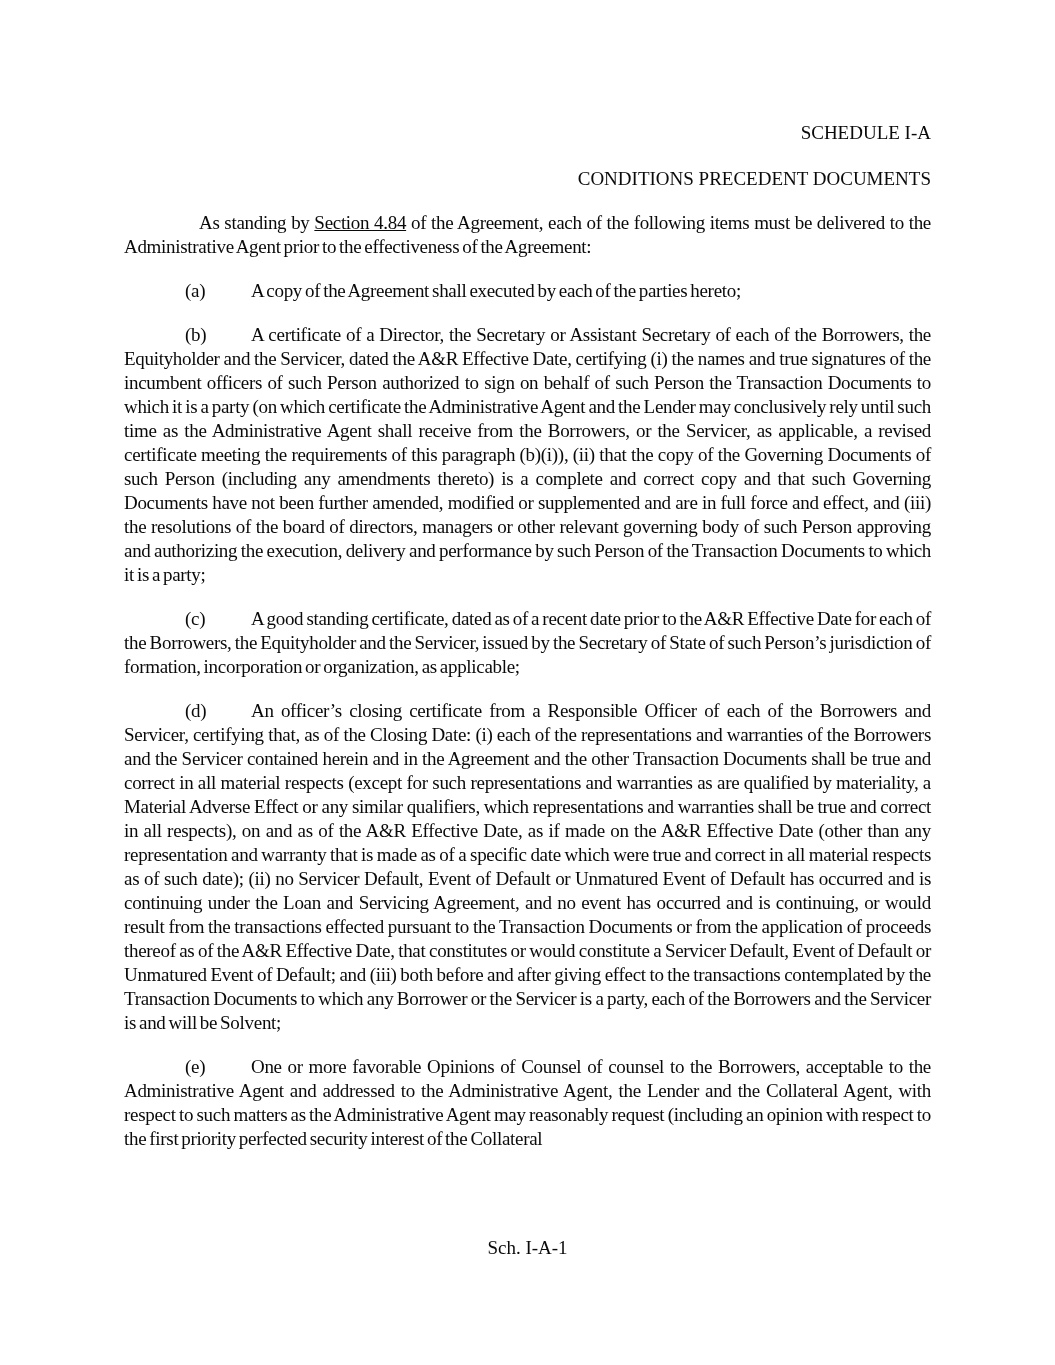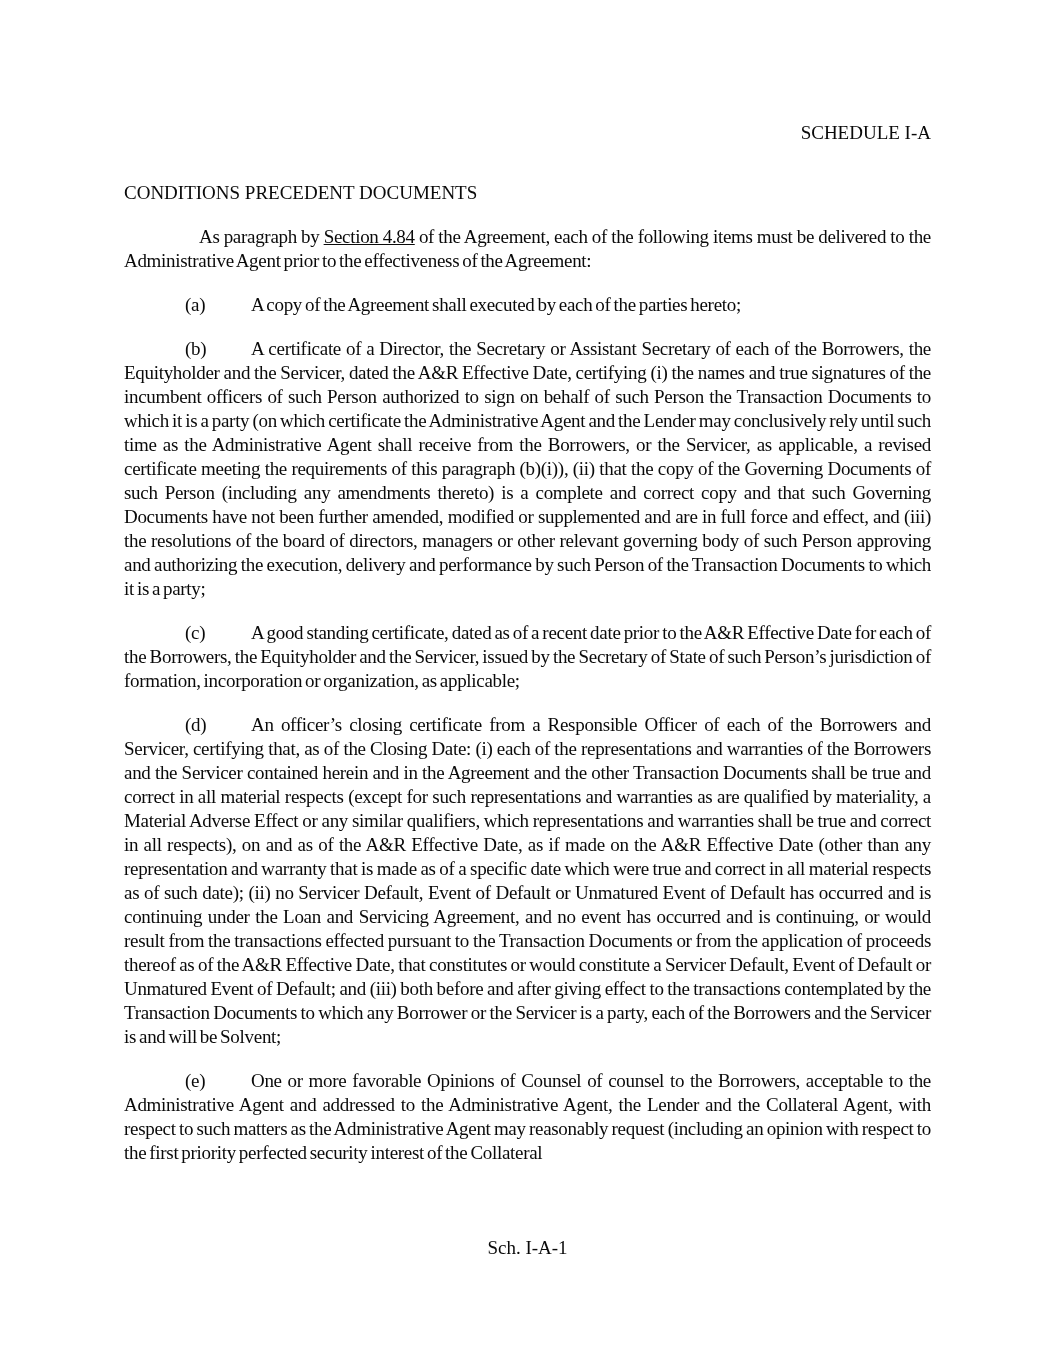--- a/index.html
+++ b/index.html
@@ -26,22 +26,22 @@
     letter-spacing: -0.3px;
     word-spacing: -1.5px;
   }
   p.header-line {
     margin: 0;
     text-align: right;
     letter-spacing: 0;
     word-spacing: 0;
   }
   p.title-line {
-    margin-top: 36px;
-    text-align: left;
+    margin-top: 22px;
+    text-align: right;
     letter-spacing: 0;
     word-spacing: 0;
   }
   p.intro {
     text-indent: 75px;
   }
   p.item {
     text-indent: 61px;
   }
   p.item .label {
@@ -65,21 +65,21 @@
 </style>
 </head>
 <body>
 
 <div class="page">
 
   <p class="header-line">SCHEDULE I-A</p>
 
   <p class="title-line">CONDITIONS PRECEDENT DOCUMENTS</p>
 
-  <p class="intro"><span>As paragraph by </span><span class="u">Section 4.84</span><span> of the Agreement, each of the following items must be delivered to the Administrative Agent prior to the effectiveness of the Agreement:</span></p>
+  <p class="intro"><span>As standing by </span><span class="u">Section 4.84</span><span> of the Agreement, each of the following items must be delivered to the Administrative Agent prior to the effectiveness of the Agreement:</span></p>
 
   <p class="item"><span class="label">(a)</span><span>A copy of the Agreement shall executed by each of the parties hereto;</span></p>
 
   <p class="item"><span class="label">(b)</span><span>A certificate of a Director, the Secretary or Assistant Secretary of each of the Borrowers, the Equityholder and the Servicer, dated the A&amp;R Effective Date, certifying (i) the names and true signatures of the incumbent officers of such Person authorized to sign on behalf of such Person the Transaction Documents to which it is a party (on which certificate the Administrative Agent and the Lender may conclusively rely until such time as the Administrative Agent shall receive from the Borrowers, or the Servicer, as applicable, a revised certificate meeting the requirements of this paragraph (b)(i)), (ii) that the copy of the Governing Documents of such Person (including any amendments thereto) is a complete and correct copy and that such Governing Documents have not been further amended, modified or supplemented and are in full force and effect, and (iii) the resolutions of the board of directors, managers or other relevant governing body of such Person approving and authorizing the execution, delivery and performance by such Person of the Transaction Documents to which it is a party;</span></p>
 
   <p class="item"><span class="label">(c)</span><span>A good standing certificate, dated as of a recent date prior to the A&amp;R Effective Date for each of the Borrowers, the Equityholder and the Servicer, issued by the Secretary of State of such Person’s jurisdiction of formation, incorporation or organization, as applicable;</span></p>
 
   <p class="item"><span class="label">(d)</span><span>An officer’s closing certificate from a Responsible Officer of each of the Borrowers and Servicer, certifying that, as of the Closing Date: (i) each of the representations and warranties of the Borrowers and the Servicer contained herein and in the Agreement and the other Transaction Documents shall be true and correct in all material respects (except for such representations and warranties as are qualified by materiality, a Material Adverse Effect or any similar qualifiers, which representations and warranties shall be true and correct in all respects), on and as of the A&amp;R Effective Date, as if made on the A&amp;R Effective Date (other than any representation and warranty that is made as of a specific date which were true and correct in all material respects as of such date); (ii) no Servicer Default, Event of Default or Unmatured Event of Default has occurred and is continuing under the Loan and Servicing Agreement, and no event has occurred and is continuing, or would result from the transactions effected pursuant to the Transaction Documents or from the application of proceeds thereof as of the A&amp;R Effective Date, that constitutes or would constitute a Servicer Default, Event of Default or Unmatured Event of Default; and (iii) both before and after giving effect to the transactions contemplated by the Transaction Documents to which any Borrower or the Servicer is a party, each of the Borrowers and the Servicer is and will be Solvent;</span></p>
 
   <p class="item"><span class="label">(e)</span><span>One or more favorable Opinions of Counsel of counsel to the Borrowers, acceptable to the Administrative Agent and addressed to the Administrative Agent, the Lender and the Collateral Agent, with respect to such matters as the Administrative Agent may reasonably request (including an opinion with respect to the first priority perfected security interest of the Collateral</span></p>

